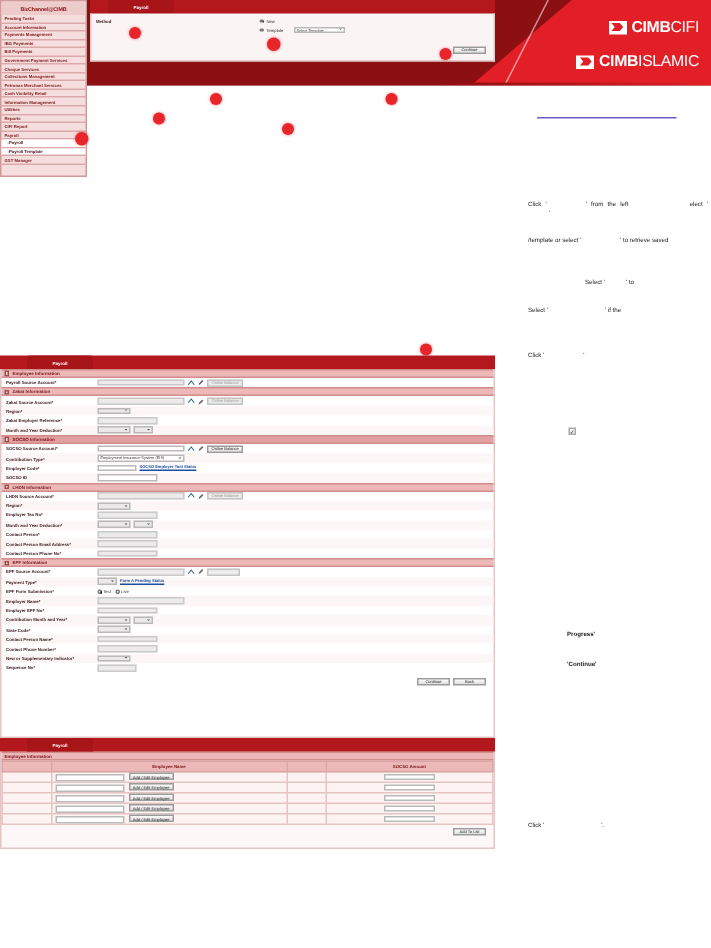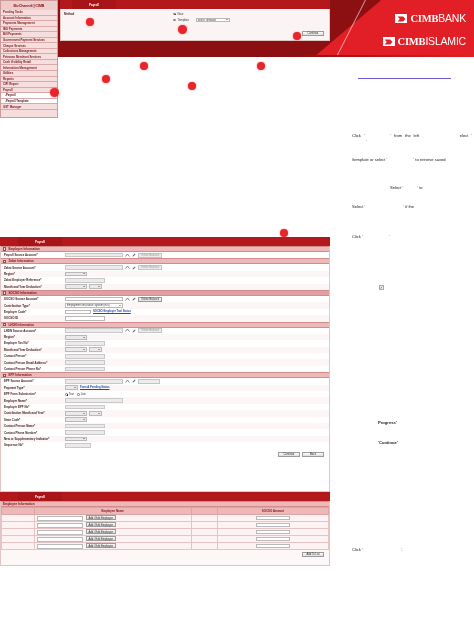--- a/index.html
+++ b/index.html
@@ -57,21 +57,21 @@
     display: flex; align-items: center; justify-content: center;
   }
   .logo-mark svg { display:block; }
   .logo-text {
     color: #ffffff;
     font-size: 10.5px;
     letter-spacing: -0.2px;
     white-space: nowrap;
     line-height: 1;
   }
-  .logo-text .lt-bold { font-weight: 700; font-family: Liberation Serif, serif; }
+  .logo-text .lt-bold { font-weight: 700; }
   .logo-text .lt-light { font-weight: 300; }
 
   
   .intro {
     position: relative;
     height: 62px;
     padding: 10px 0 0 14px;
   }
   .bullet-row {
     display: flex; align-items: flex-start;
@@ -392,21 +392,21 @@
   <div class="header-red-wedge"></div>
   <div class="header-diag-line"></div>
 
   <div class="logo-block logo-bank" style="top:13px;">
     <span class="logo-mark">
       <svg width="9" height="6" viewBox="0 0 9 6">
           <path d="M0.6 0.4 L6.2 0.4 L8.4 3 L6.2 5.6 L0.6 5.6 L2.8 3 Z" fill="#e21f26"></path>
         </svg>
     </span>
     <span class="logo-text">
-      <span class="lt-bold">CIMB</span><span class="lt-light">BANK</span>
+      <span class="lt-bold">CIMB</span><span class="lt-light">CIFI</span>
     </span>
   </div>
 
   <div class="logo-block logo-islamic" style="top:36px;">
     <span class="logo-mark">
       <svg width="9" height="6" viewBox="0 0 9 6">
           <path d="M0.6 0.4 L6.2 0.4 L8.4 3 L6.2 5.6 L0.6 5.6 L2.8 3 Z" fill="#e21f26"></path>
         </svg>
     </span>
     <span class="logo-text">

